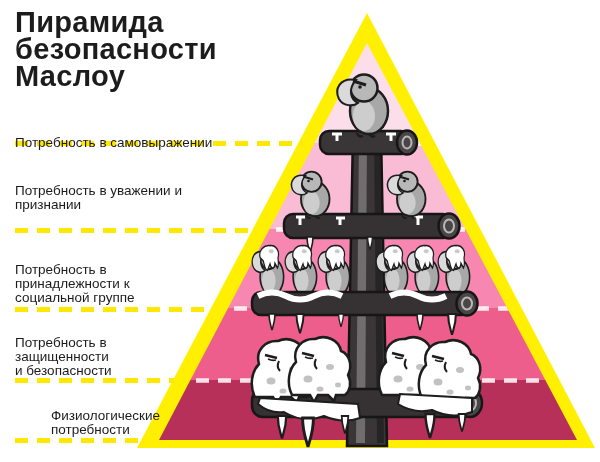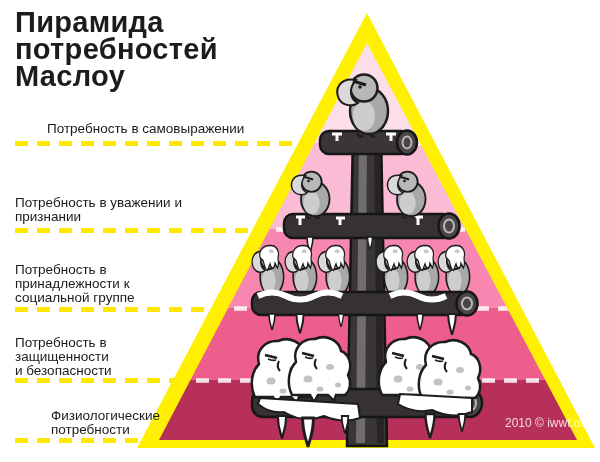--- a/index.html
+++ b/index.html
@@ -11,22 +11,22 @@
   .title{
     position:absolute;left:15px;top:9px;margin:0;
     font-size:29px;line-height:27px;font-weight:bold;color:#1c1c1c;
     letter-spacing:0.3px;white-space:pre-line;z-index:3;
   }
   .lvl-label{
     position:absolute;left:15px;width:250px;
     font-size:13.5px;line-height:14px;color:#1b1b1b;
     white-space:pre-line;z-index:3;
   }
-  .lbl-1{top:122px;margin-left:32px;}
-  .lbl-2{top:196px;}
+  .lbl-1{top:136px;}
+  .lbl-2{top:184px;}
   .lbl-3{top:263px;}
   .lbl-4{top:336px;}
   .lbl-5{top:409px;margin-left:36px;}
   .dash-line{
     position:absolute;left:15px;height:5px;z-index:2;
     background:repeating-linear-gradient(90deg,#ffe800 0 13px,transparent 13px 22px);
   }
   .dl-1{top:141px;width:288px;}
   .dl-2{top:228px;width:238px;}
   .dl-3{top:307px;width:198px;}
@@ -162,35 +162,34 @@
       <path d="M 398,404 q 16,10 34,6 q 20,10 40,2 l 0,-14 l -72,-4 Z" fill="#ffffff" stroke="#1d1d1d" stroke-width="2"></path>
       <use href="#drip" transform="translate(282,416) scale(1.4)"></use>
       <use href="#drip" transform="translate(308,418) scale(1.8)"></use>
       <use href="#drip" transform="translate(345,416) scale(1.1)"></use>
       <use href="#drip" transform="translate(430,414) scale(1.5)"></use>
       <use href="#drip" transform="translate(462,414) scale(1.1)"></use>
     </g>
   </svg>
 
   <h1 class="title">Пирамида
-потребностей
+безопасности
 Маслоу</h1>
 
   <div class="lvl-label lbl-1">Потребность в самовыражении</div>
   <div class="lvl-label lbl-2">Потребность в уважении и
 признании</div>
   <div class="lvl-label lbl-3">Потребность в
 принадлежности к
 социальной группе</div>
   <div class="lvl-label lbl-4">Потребность в
 защищенности
 и безопасности</div>
   <div class="lvl-label lbl-5">Физиологические
 потребности</div>
 
   <div class="dash-line dl-1"></div>
   <div class="dash-line dl-2"></div>
   <div class="dash-line dl-3"></div>
   <div class="dash-line dl-4"></div>
   <div class="dash-line dl-5"></div>
 
-  <div class="watermark">2010 © iwwt.org</div>
 </div>
 
 </body></html>

